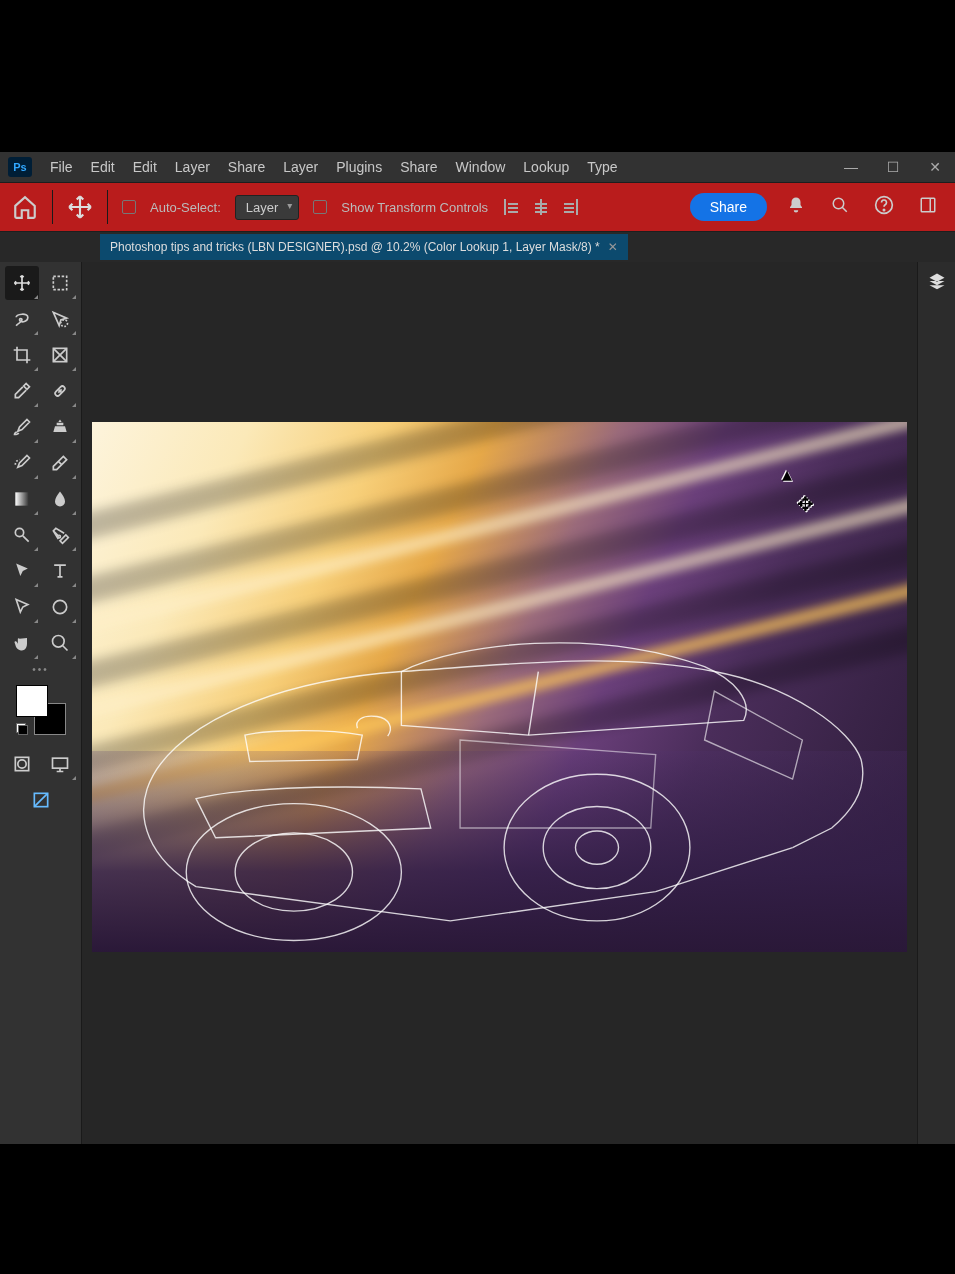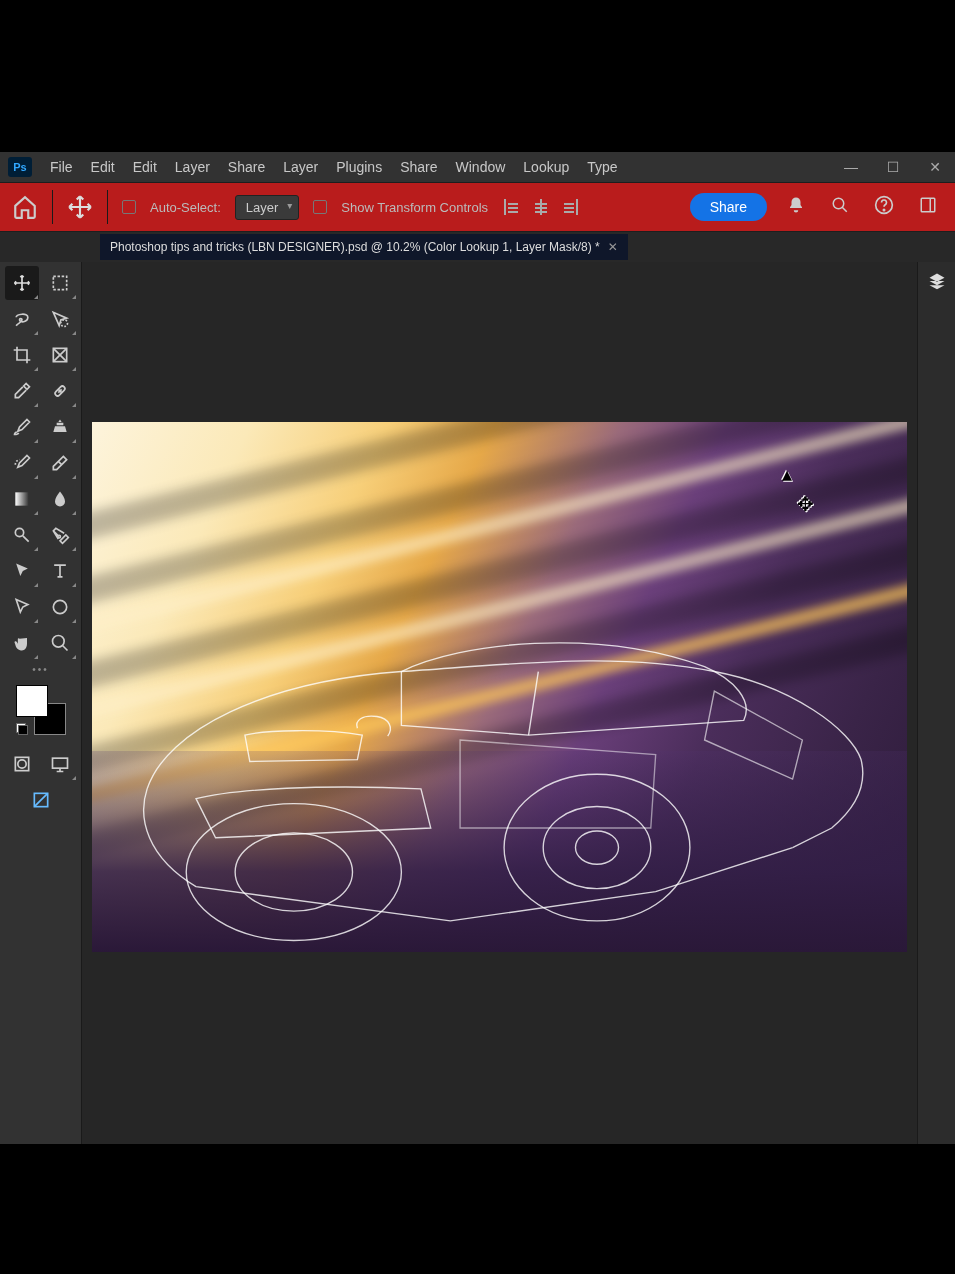--- a/index.html
+++ b/index.html
@@ -48,21 +48,21 @@
   .align-ic::before, .align-ic::after { content:""; position:absolute; background:#aaa; }
   .al1::before { left:2px; top:0; width:2px; height:16px; }
   .al1::after { left:6px; top:4px; width:10px; height:2px; box-shadow:0 4px 0 #aaa, 0 8px 0 #aaa;}
   .al2::before { left:8px; top:0; width:2px; height:16px; }
   .al2::after { left:3px; top:4px; width:12px; height:2px; box-shadow:0 4px 0 #aaa, 0 8px 0 #aaa;}
   .al3::before { left:14px; top:0; width:2px; height:16px; }
   .al3::after { left:2px; top:4px; width:10px; height:2px; box-shadow:0 4px 0 #aaa, 0 8px 0 #aaa;}
   .o-icon { font-size:18px; color:#ccc; width:30px; text-align:center; }
   
   .tabbar { height:30px; background:#282828; display:flex; align-items:center; padding-left:100px; filter:blur(0.5px);}
-  .doctab { background:#0f172a; color:#ddd; font-size:12px; padding:6px 10px; display:flex; align-items:center; gap:8px; }
+  .doctab { background:#0c4a6e; color:#ddd; font-size:12px; padding:6px 10px; display:flex; align-items:center; gap:8px; }
   .doctab .x { color:#999; font-size:12px; }
   
   .mainrow { flex:1; display:flex; min-height:0; }
   
   .tools {
     width:82px; background:#323232; border-right:1px solid #1a1a1a;
     display:flex; flex-direction:column; align-items:center; padding-top:4px; gap:2px;
     filter:blur(0.5px);
   }
   .trow { display:flex; gap:4px; }

